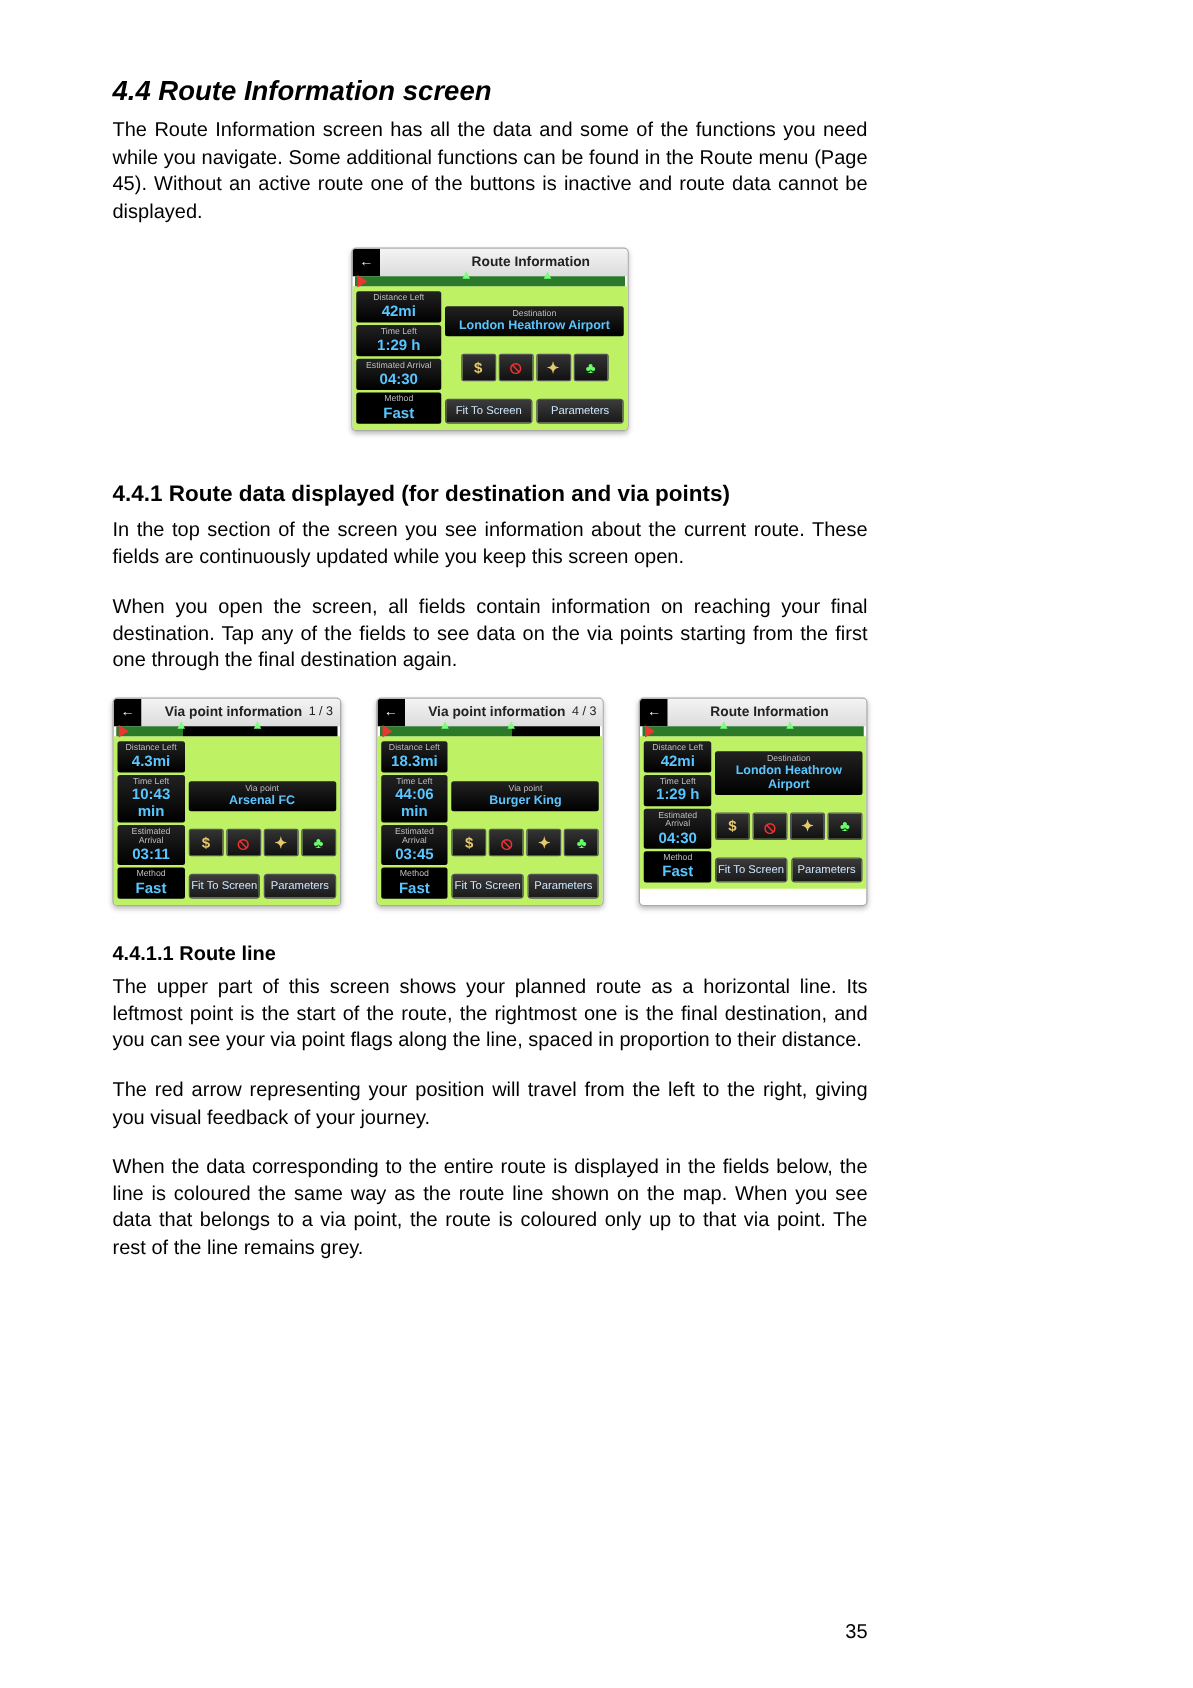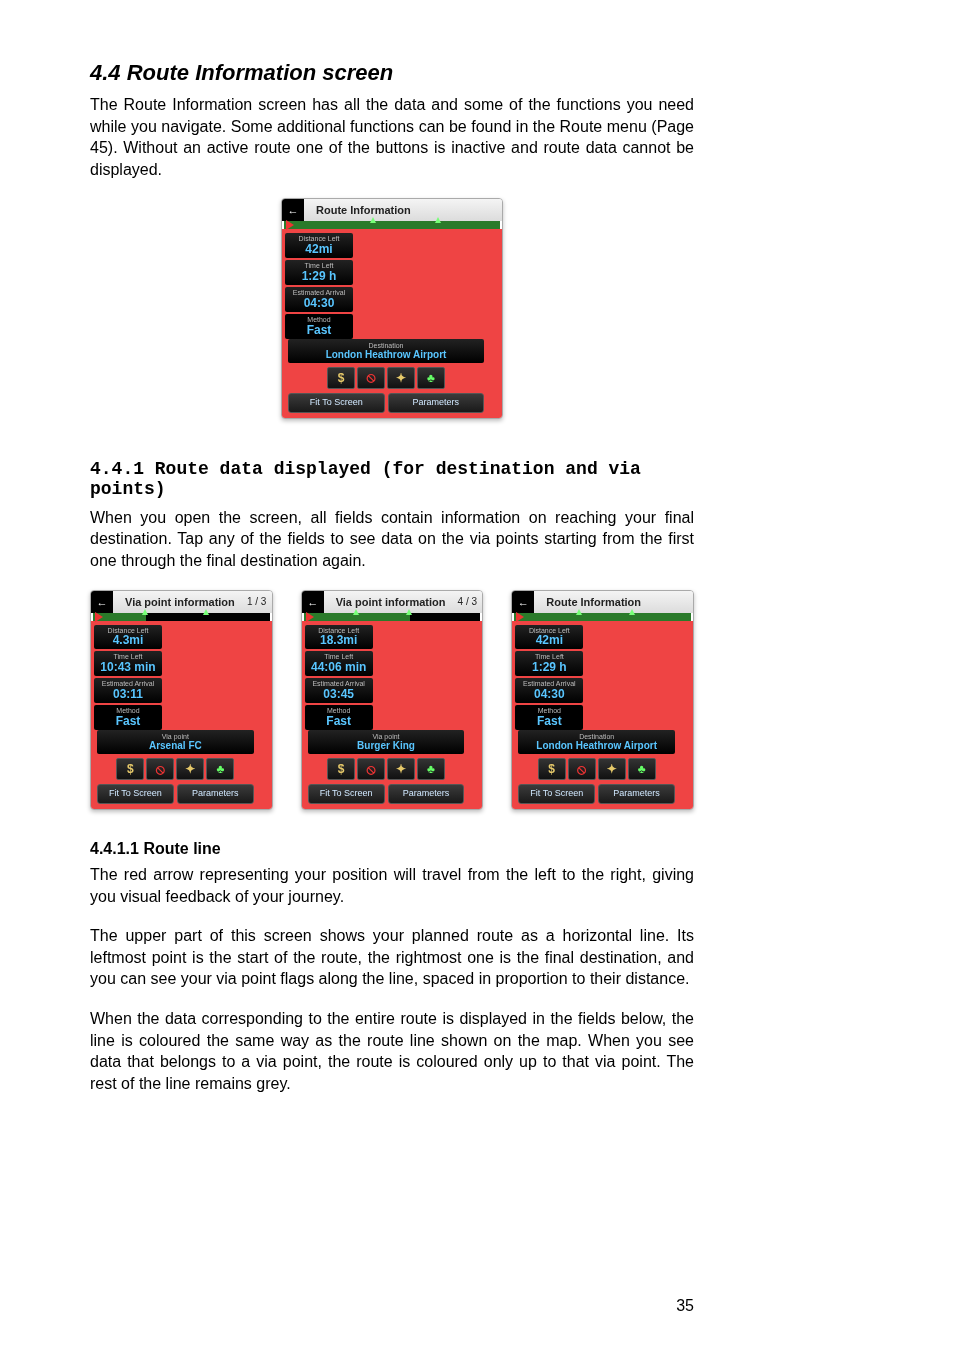--- a/index.html
+++ b/index.html
@@ -19,21 +19,20 @@
   h2.section {
     font-size: 22px;
     font-style: italic;
     font-weight: bold;
     margin: 0 0 8px 0;
   }
   h3.sub {
     font-size: 18px;
     font-weight: bold;
     margin: 40px 0 8px 0;
-    font-family: Liberation Mono, monospace;
   }
   h4.subsub {
     font-size: 16px;
     font-weight: bold;
     margin: 28px 0 6px 0;
   }
   p.body {
     font-size: 16px;
     line-height: 1.35;
     margin: 0 0 18px 0;
@@ -67,21 +66,21 @@
     background: #000;
     color: #fff;
     display: flex;
     align-items: center;
     justify-content: center;
     height: 100%;
     font-weight: bold;
   }
   .device .title-text {
     flex: 1;
-    text-align: left;
+    text-align: right;
     font-weight: bold;
     padding-left: 12px;
   }
   .device .pager {
     width: 30px;
     text-align: center;
     font-size: 10px;
     color:#222;
   }
   .device .routeline {
@@ -104,24 +103,23 @@
     top:-4px;
     width:0;height:0;
     border-bottom:6px solid #7f7;
     border-left:3px solid transparent;
     border-right:3px solid transparent;
   }
   .device .routeline.green { background: linear-gradient(to right,#2a7a2a 0%,#2a7a2a 30%,#000 30%,#000 100%); }
   .device .routeline.green2 { background: linear-gradient(to right,#2a7a2a 0%,#2a7a2a 60%,#000 60%,#000 100%); }
   .device .routeline.fullgreen { background: #2a7a2a; }
   .device .body {
-    background:#ef4444;
-    padding:4px 18px 5px 3px;
-    display:flex;
-    flex-direction:column;
+    background:#bef264;
+    padding:4px 3px 5px 3px;
+    display:flex;
   }
   .left-col {
     width: 68px;
     display:flex;
     flex-direction:column;
     gap:2px;
   }
   .tile {
     border-radius:2px;
     padding:2px 3px;
@@ -143,22 +141,23 @@
   .tile.dark {
     background:linear-gradient(#222,#000);
   }
   .tile.plain {
     background:#000;
   }
   .right-col {
     flex:1;
     display:flex;
     flex-direction:column;
-    gap:3px;
+    gap:13px;
     margin-left:3px;
+    justify-content:flex-end;
   }
   .dest-row {
     display:flex;
     flex-direction:column;
     background:linear-gradient(#222,#000);
     border-radius:2px;
     padding:3px;
     text-align:center;
   }
   .dest-row .lbl { color:#bdbdbd; font-size:7px; }
@@ -261,20 +260,21 @@
           <div class="btn">Fit To
 Screen</div>
           <div class="btn">Parameters</div>
         </div>
       </div>
     </div>
   </div>
 </div>
 
 <h3 class="sub">4.4.1  Route data displayed (for destination and via points)</h3>
+<p class="body">In the top section of the screen you see information about the current route. These fields are continuously updated while you keep this screen open.</p>
 <p class="body">When you open the screen, all fields contain information on reaching your final destination. Tap any of the fields to see data on the via points starting from the first one through the final destination again.</p>
 
 <div class="figure-row">
 
   <div class="device">
     <div class="titlebar">
       <div class="back">←</div>
       <div class="title-text">Via point information</div>
       <div class="pager">1 / 3</div>
     </div>
@@ -418,19 +418,19 @@
 Screen</div>
           <div class="btn">Parameters</div>
         </div>
       </div>
     </div>
   </div>
 
 </div>
 
 <h4 class="subsub">4.4.1.1  Route line</h4>
+<p class="body">The upper part of this screen shows your planned route as a horizontal line. Its leftmost point is the start of the route, the rightmost one is the final destination, and you can see your via point flags along the line, spaced in proportion to their distance.</p>
 <p class="body">The red arrow representing your position will travel from the left to the right, giving you visual feedback of your journey.</p>
-<p class="body">The upper part of this screen shows your planned route as a horizontal line. Its leftmost point is the start of the route, the rightmost one is the final destination, and you can see your via point flags along the line, spaced in proportion to their distance.</p>
 <p class="body">When the data corresponding to the entire route is displayed in the fields below, the line is coloured the same way as the route line shown on the map. When you see data that belongs to a via point, the route is coloured only up to that via point. The rest of the line remains grey.</p>
 
 <div class="page-num">35</div>
 
 </div>
 
 </body></html>

